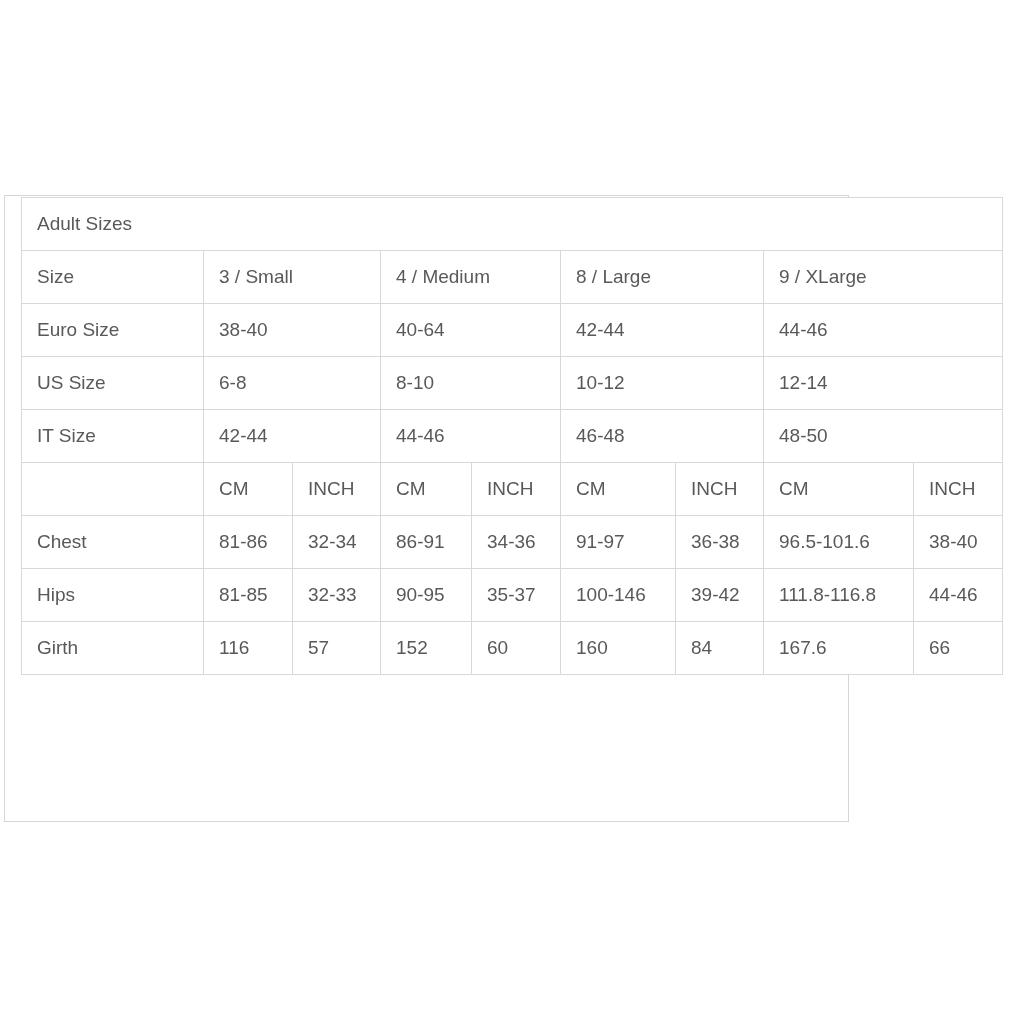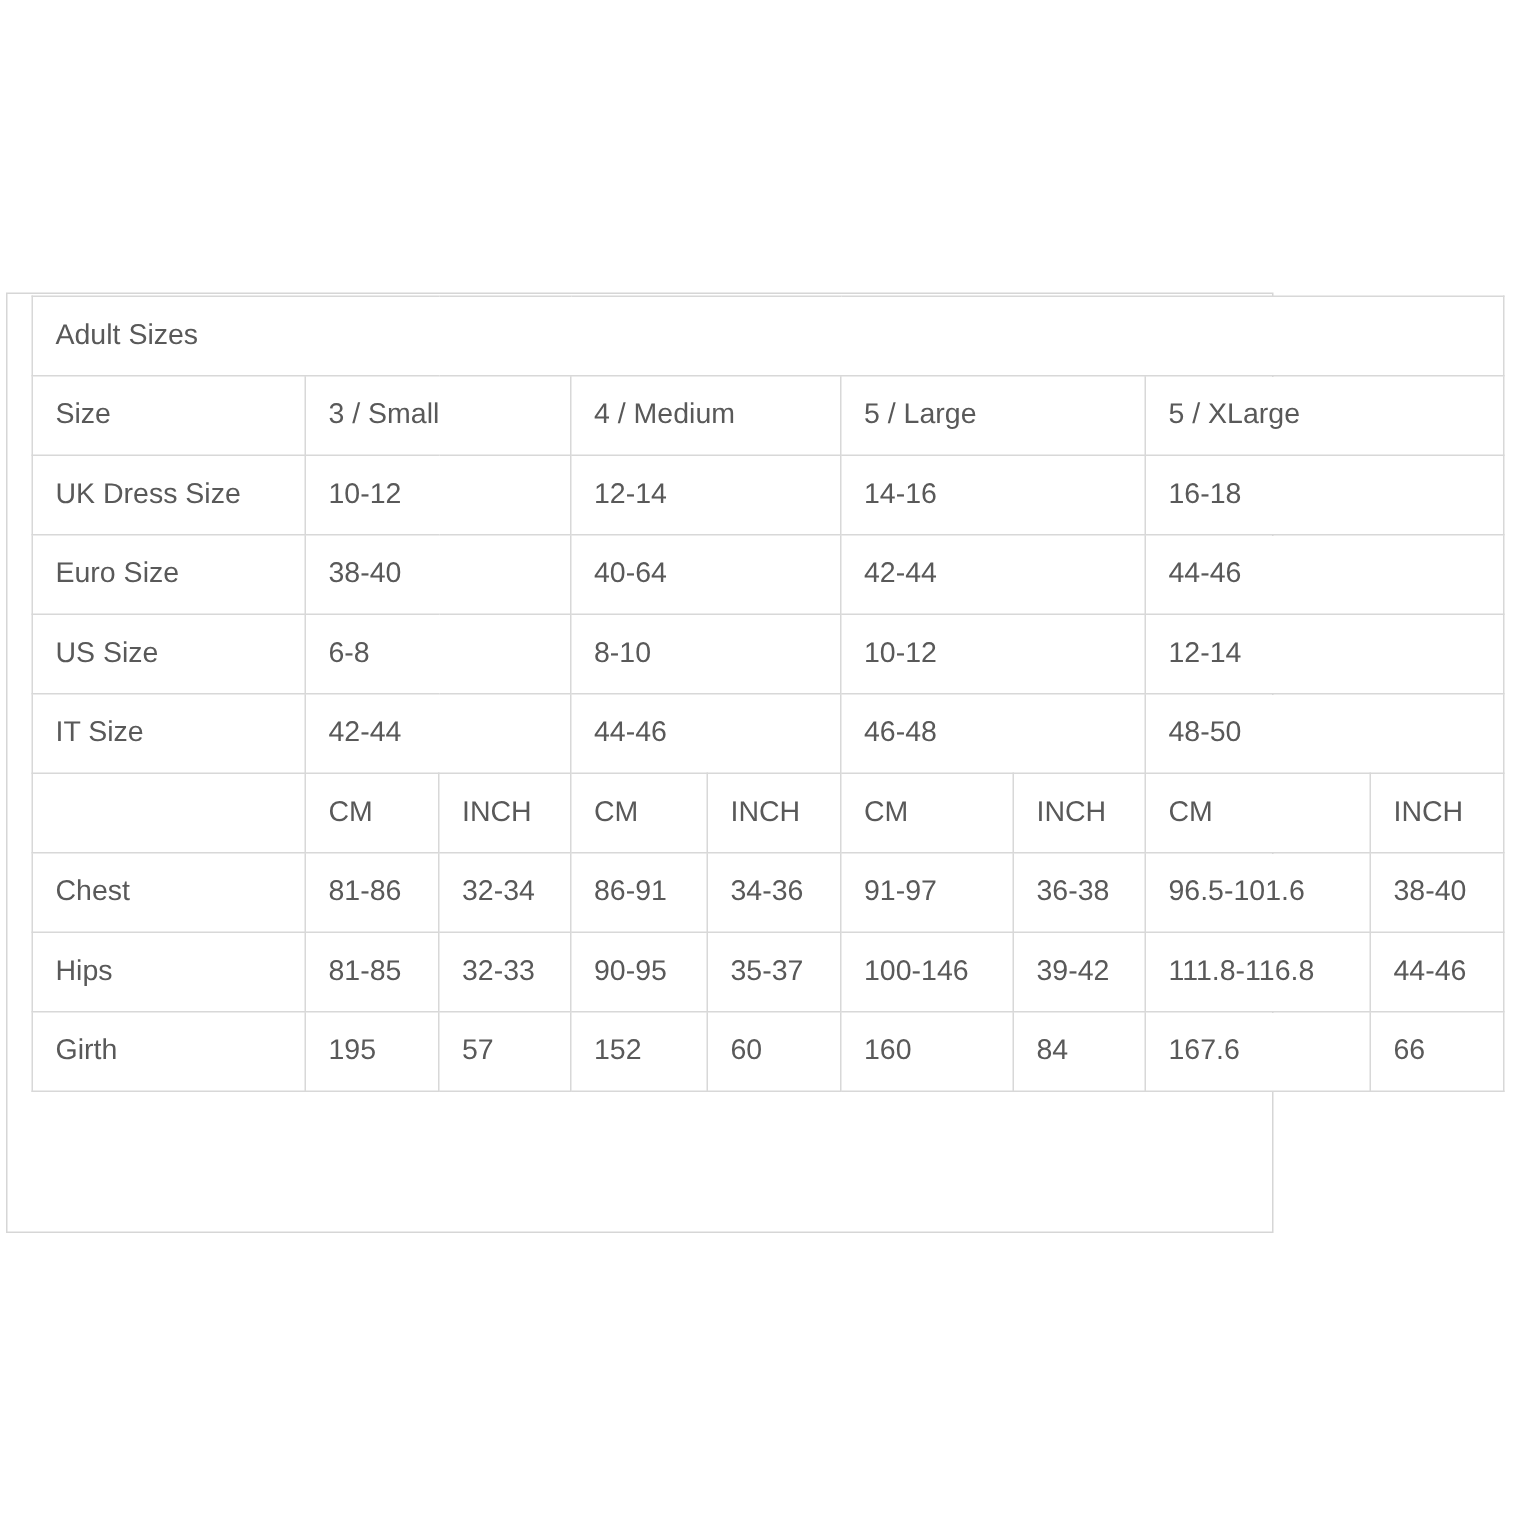--- a/index.html
+++ b/index.html
@@ -67,31 +67,24 @@
     </colgroup>
     <tbody>
       <tr>
         <td colspan="9">Adult Sizes</td>
       </tr>
 
       <tr>
         <td>Size</td>
         <td colspan="2">3 / Small</td>
         <td colspan="2">4 / Medium</td>
-        <td colspan="2">5 / Large</td>
-        <td colspan="2">5 / XLarge</td>
+        <td colspan="2">8 / Large</td>
+        <td colspan="2">9 / XLarge</td>
       </tr>
 
-      <tr>
-        <td>UK Dress Size</td>
-        <td colspan="2">10-12</td>
-        <td colspan="2">12-14</td>
-        <td colspan="2">14-16</td>
-        <td colspan="2">16-18</td>
-      </tr>
 
       <tr>
         <td>Euro Size</td>
         <td colspan="2">38-40</td>
         <td colspan="2">40-64</td>
         <td colspan="2">42-44</td>
         <td colspan="2">44-46</td>
       </tr>
 
       <tr>
@@ -142,21 +135,21 @@
         <td>90-95</td>
         <td>35-37</td>
         <td>100-146</td>
         <td>39-42</td>
         <td>111.8-116.8</td>
         <td>44-46</td>
       </tr>
 
       <tr>
         <td>Girth</td>
-        <td>195</td>
+        <td>116</td>
         <td>57</td>
         <td>152</td>
         <td>60</td>
         <td>160</td>
         <td>84</td>
         <td>167.6</td>
         <td>66</td>
       </tr>
     </tbody>
   </table>

